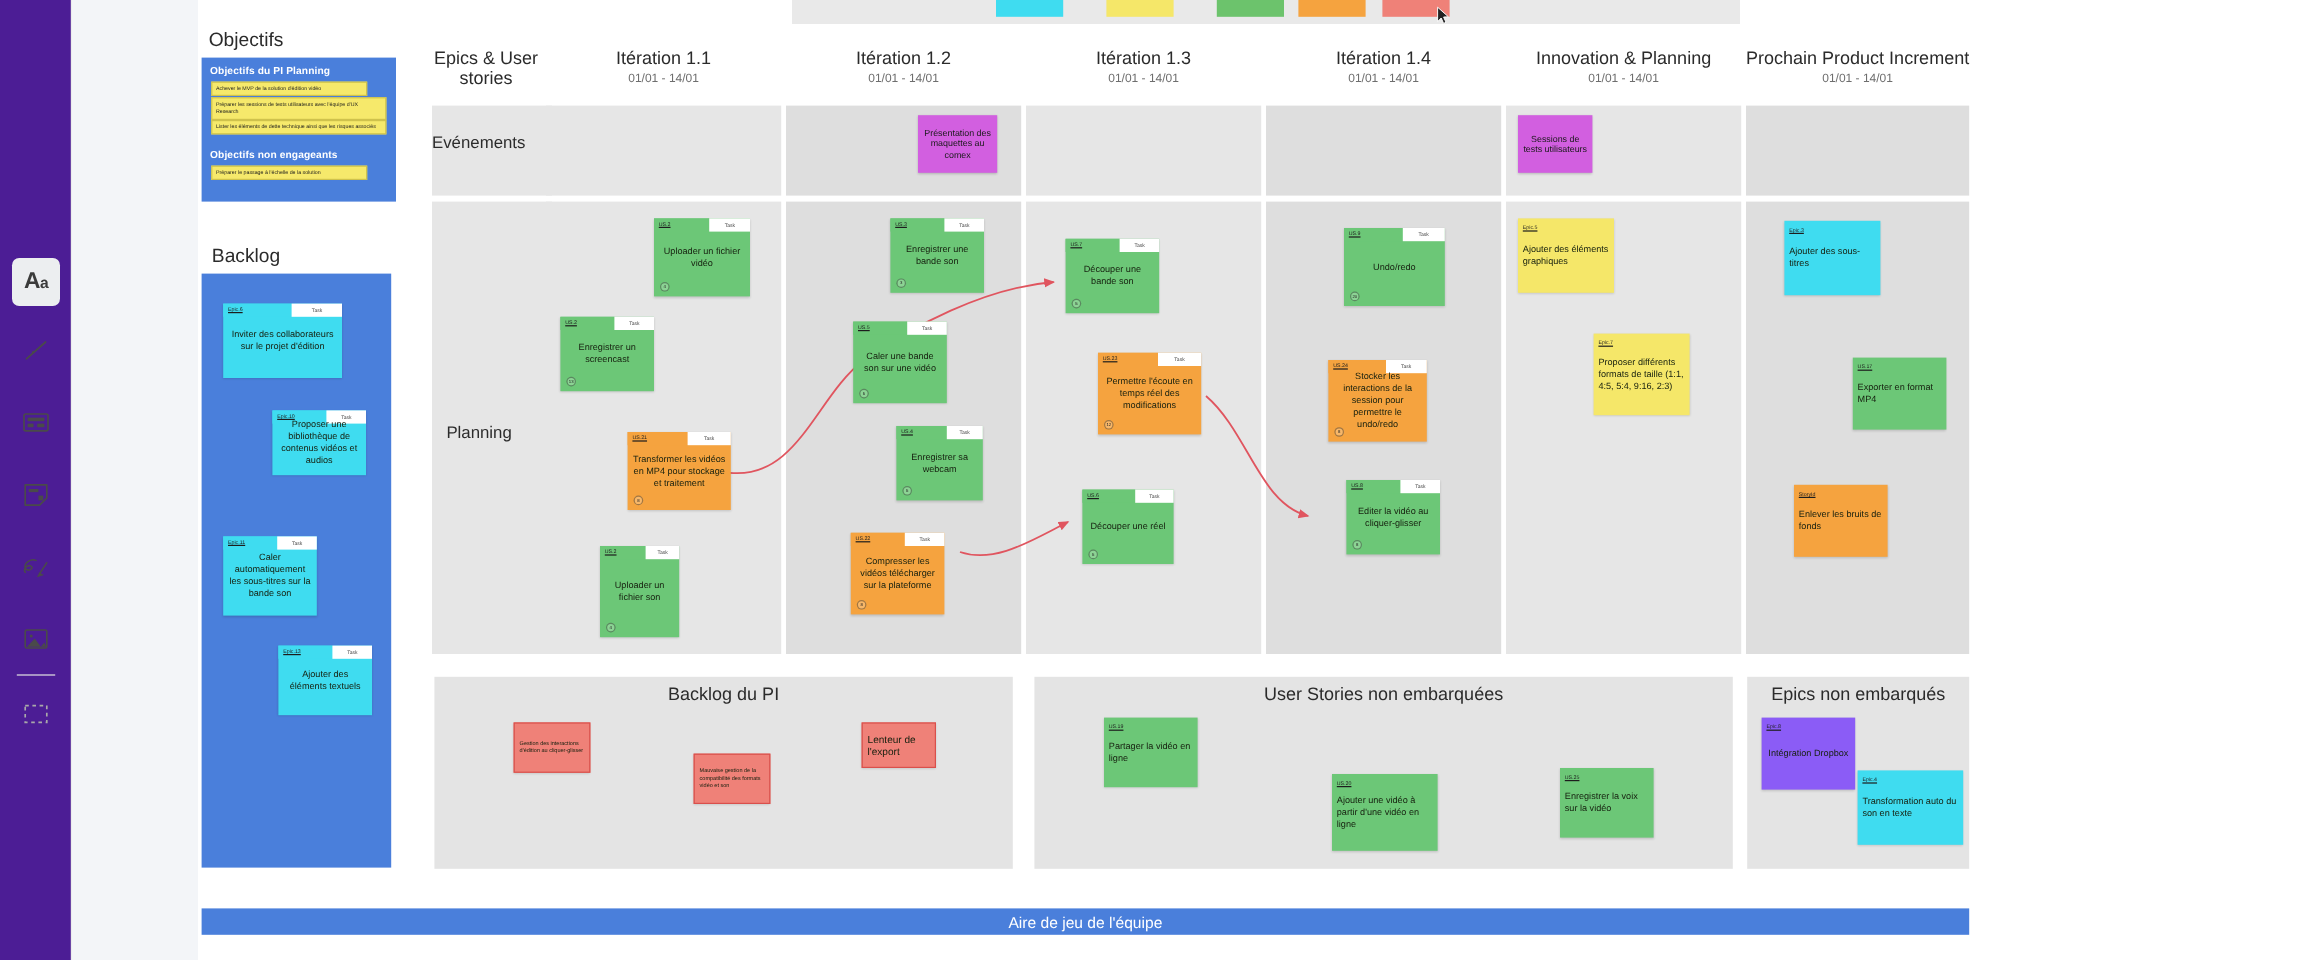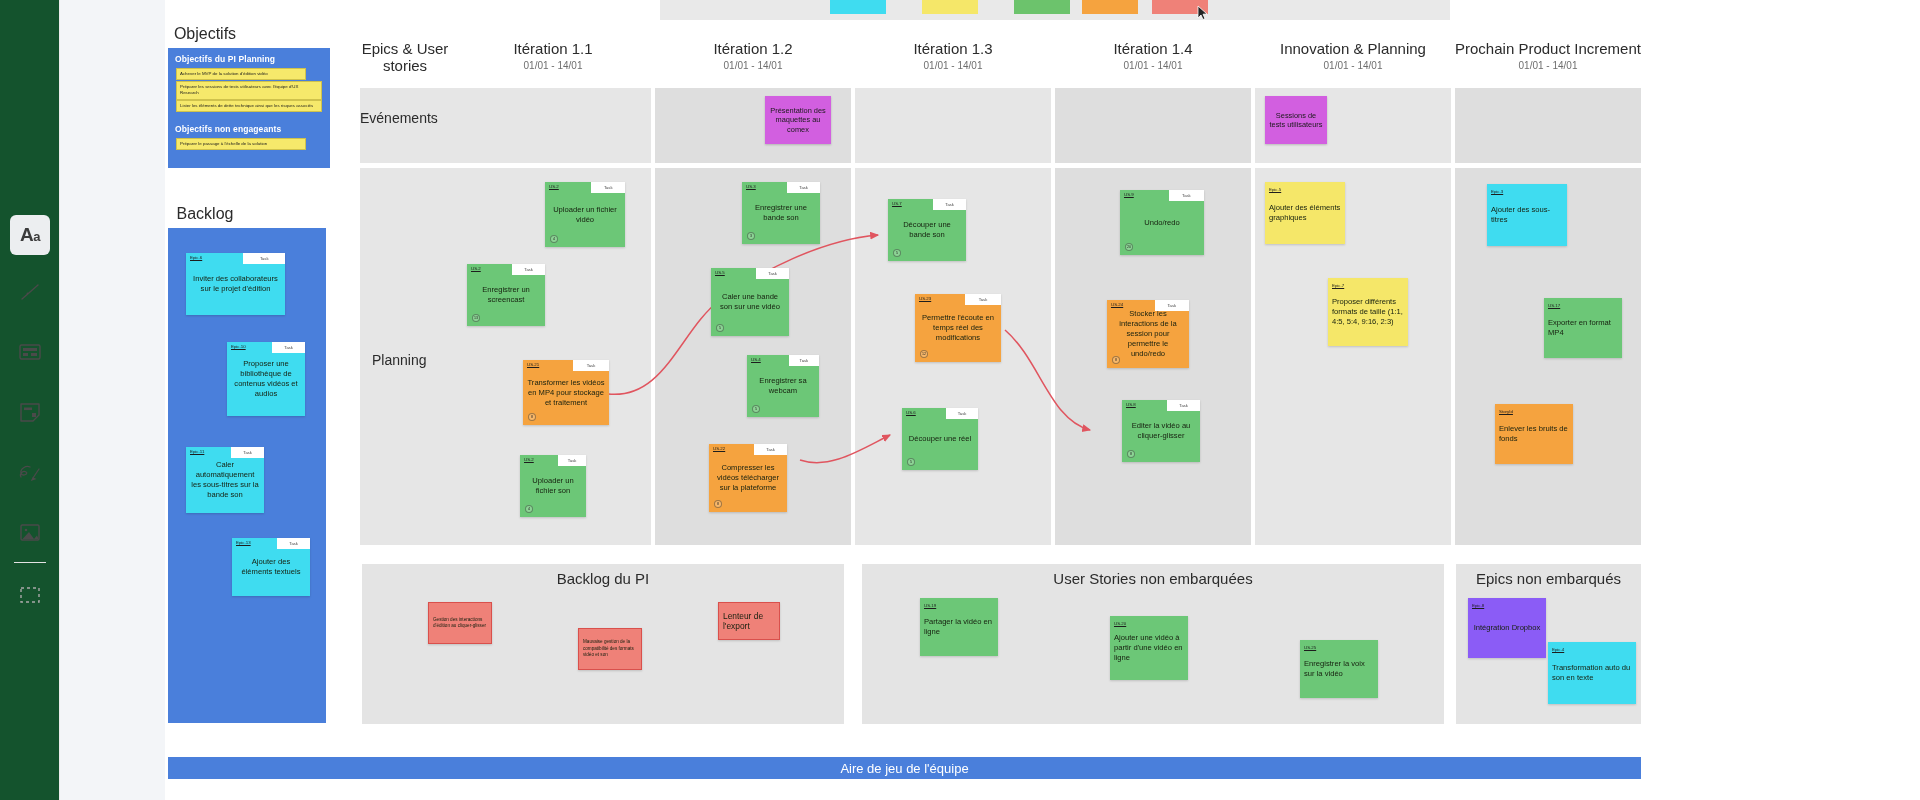--- a/index.html
+++ b/index.html
@@ -5,21 +5,21 @@
   * { box-sizing: border-box; margin:0; padding:0; }
   html, body {
     width: 1920px; height: 800px;
     overflow: hidden;
     background: #ffffff;
     font-family: "Liberation Sans", sans-serif;
   }
   #board { position: relative; width: 1920px; height: 800px; background:#fff; }
 
   
-  .rail-far { position:absolute; left:0; top:0; width:60px; height:800px; background:#14532d; border-right:1px solid #ececec; }
+  .rail-far { position:absolute; left:0; top:0; width:60px; height:800px; background:#4c1d95; border-right:1px solid #ececec; }
   .rail-gap { position:absolute; left:60px; top:0; width:105px; height:800px; background:#f3f5f8; }
   .canvas-bg { position:absolute; left:165px; top:0; width:1755px; height:800px; background:#ffffff; }
 
   .tool { position:absolute; left:10px; width:40px; height:40px; display:flex; align-items:center; justify-content:center;
           border-radius:6px; color:#3b3b3b; cursor:pointer; }
   .tool.active { background:#eceef0; }
   .tool svg { display:block; }
   .tool .aa { font-size:19px; font-weight:700; letter-spacing:-0.5px; }
   .tool .aa small { font-size:13px; font-weight:600; }
   .rail-div { position:absolute; left:14px; width:32px; height:1px; background:#e3e3e3; }
@@ -201,21 +201,21 @@
   <div class="panel-title" style="left:120px; top:205px; width:170px;">Backlog</div>
   <div class="bluepanel" style="left:168px; top:228px; width:158px; height:495px;">
   </div>
   <div id="backlog-cards">
       <div class="card" style="left: 186px; top: 253px; width: 99px; height: 62px; background: rgb(63, 220, 240);">
         <div class="hdr" style="background: rgb(63, 220, 240);"></div>
         <div class="tag">Task</div>
         <div class="id">Epic.6</div>
         <div class="body">Inviter des collaborateurs sur le projet d'édition</div>
       </div>
-      <div class="card" style="left: 227px; top: 342px; width: 78px; height: 74px; background: rgb(63, 220, 240);">
+      <div class="card" style="left: 227px; top: 342px; width: 78px; height: 54px; background: rgb(63, 220, 240);">
         <div class="hdr" style="background: rgb(63, 220, 240);"></div>
         <div class="tag">Task</div>
         <div class="id">Epic.10</div>
         <div class="body">Proposer une bibliothèque de contenus vidéos et audios</div>
       </div>
       <div class="card" style="left: 186px; top: 447px; width: 78px; height: 66px; background: rgb(63, 220, 240);">
         <div class="hdr" style="background: rgb(63, 220, 240);"></div>
         <div class="tag">Task</div>
         <div class="id">Epic.11</div>
         <div class="body">Caler automatiquement les sous-titres sur la bande son</div>
@@ -259,21 +259,21 @@
         <div class="body">Enregistrer un screencast</div>
         <div class="badge">13</div>
       </div>
       <div class="card" style="left: 523px; top: 360px; width: 86px; height: 65px; background: rgb(245, 163, 63);">
         <div class="hdr" style="background: rgb(245, 163, 63);"></div>
         <div class="tag">Task</div>
         <div class="id">US.21</div>
         <div class="body">Transformer les vidéos en MP4 pour stockage et traitement</div>
         <div class="badge">8</div>
       </div>
-      <div class="card" style="left: 520px; top: 455px; width: 66px; height: 62px; background: rgb(108, 199, 119);">
+      <div class="card" style="left: 500px; top: 455px; width: 66px; height: 76px; background: rgb(108, 199, 119);">
         <div class="hdr" style="background: rgb(108, 199, 119);"></div>
         <div class="tag">Task</div>
         <div class="id">US.2</div>
         <div class="body">Uploader un fichier son</div>
         <div class="badge">4</div>
       </div>
       <div class="card" style="left: 742px; top: 182px; width: 78px; height: 62px; background: rgb(108, 199, 119);">
         <div class="hdr" style="background: rgb(108, 199, 119);"></div>
         <div class="tag">Task</div>
         <div class="id">US.3</div>
@@ -379,21 +379,21 @@
       </div>
     </div>
 
   <div class="band" style="left:862px; top:564px; width:582px; height:160px;"></div>
   <div class="band-title" style="left:862px; top:570px; width:582px;">User Stories non embarquées</div>
   <div id="unplanned-stories">
       <div class="plain" style="left: 920px; top: 598px; width: 78px; height: 58px; background: rgb(108, 199, 119); font-size: 7.6px; line-height: 10px;">
         <div class="idtop">US.19</div>
         <div class="lbl">Partager la vidéo en ligne</div>
       </div>
-      <div class="plain" style="left: 1110px; top: 616px; width: 78px; height: 64px; background: rgb(108, 199, 119); font-size: 7.6px; line-height: 10px;">
+      <div class="plain" style="left: 1110px; top: 645px; width: 88px; height: 64px; background: rgb(108, 199, 119); font-size: 7.6px; line-height: 10px;">
         <div class="idtop">US.20</div>
         <div class="lbl">Ajouter une vidéo à partir d'une vidéo en ligne</div>
       </div>
       <div class="plain" style="left: 1300px; top: 640px; width: 78px; height: 58px; background: rgb(108, 199, 119); font-size: 7.6px; line-height: 10px;">
         <div class="idtop">US.25</div>
         <div class="lbl">Enregistrer la voix sur la vidéo</div>
       </div>
     </div>
 
   <div class="band" style="left:1456px; top:564px; width:185px; height:160px;"></div>

